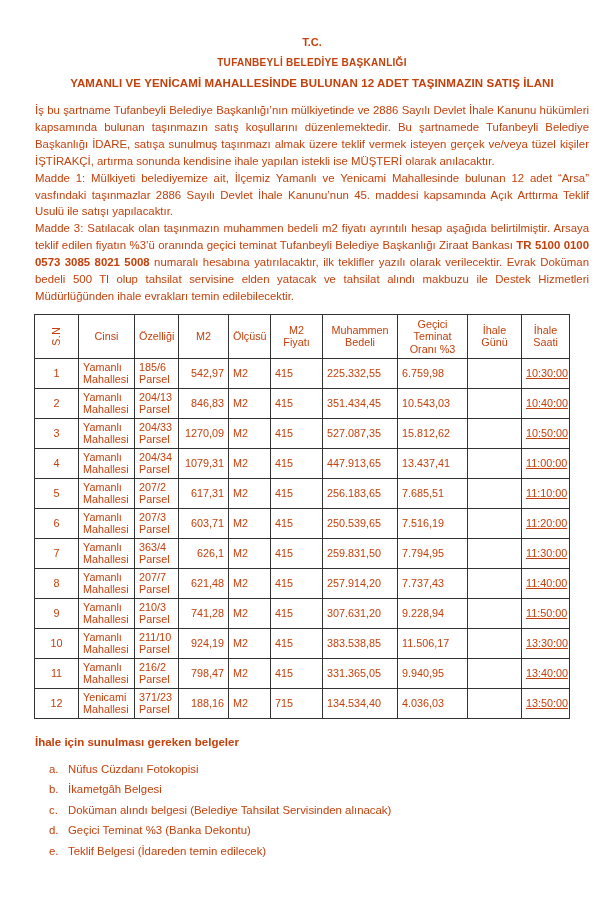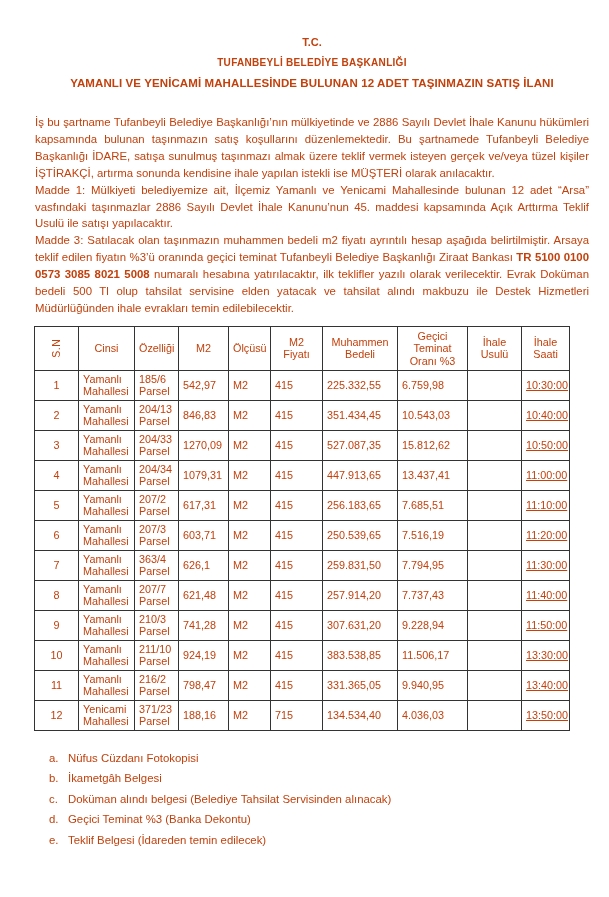--- a/index.html
+++ b/index.html
@@ -14,21 +14,21 @@
     position: relative;
     overflow: hidden;
   }
   
   .doc-header { text-align: center; font-weight: bold; }
   .h-tc { font-size: 11px; line-height: 13px; margin-bottom: 7px; }
   .h-authority { font-size: 10px; line-height: 13px; margin-bottom: 8px; letter-spacing: 0.3px; }
   .h-title { font-size: 11.5px; line-height: 13px; letter-spacing: 0.1px; }
   
   .body-text {
-    margin-top: 24px;
+    margin-top: 12px;
     font-size: 11.4px;
     line-height: 16.9px;
     text-align: justify;
   }
   .body-text p { margin: 0; }
   .bold { font-weight: bold; }
   
   table.props {
     border-collapse: collapse;
     width: 535px;
@@ -50,21 +50,21 @@
   .th-sn { position: relative; }
   .vert {
     display: inline-block;
     transform: rotate(-90deg);
     white-space: nowrap;
     font-size: 10.5px;
     letter-spacing: 0.5px;
   }
   .td-sn { text-align: center; }
   .td-left { text-align: left; }
-  .td-center { text-align: left; }
+  .td-center { text-align: right; }
   .td-right { text-align: left; padding-right: 8px; }
   .td-time { text-align: right; padding-right: 3px; text-decoration: underline; }
   
   .docs { margin-top: 17px; }
   .docs-title { font-weight: bold; font-size: 11.5px; margin-bottom: 11px; }
   .doc-item {
     display: flex;
     margin-left: 14px;
     font-size: 11.4px;
     line-height: 20.4px;
@@ -105,21 +105,21 @@
     <thead>
       <tr>
         <th class="th-sn"><span class="vert">S.N</span></th>
         <th>Cinsi</th>
         <th>Özelliği</th>
         <th>M2</th>
         <th>Ölçüsü</th>
         <th>M2 Fiyatı</th>
         <th>Muhammen Bedeli</th>
         <th>Geçici Teminat Oranı %3</th>
-        <th>İhale Usulü</th>
+        <th>İhale Günü</th>
         <th>İhale Saati</th>
       </tr>
     </thead>
     <tbody>
 
         <tr>
           <td class="td-sn">1</td>
           <td class="td-left">Yamanlı Mahallesi</td>
           <td class="td-left">185/6 Parsel</td>
           <td class="td-center">542,97</td>
@@ -270,20 +270,21 @@
           <td class="td-right">715</td>
           <td class="td-right">134.534,40</td>
           <td class="td-right">4.036,03</td>
           <td></td>
           <td class="td-time">13:50:00</td>
         </tr>
       </tbody>
   </table>
 
   <div class="docs">
+    <div class="docs-title">İhale için sunulması gereken belgeler</div>
     <div class="docs-list">
 
         <div class="doc-item">
           <span class="doc-letter">a.</span>
           <span class="doc-text">Nüfus Cüzdanı Fotokopisi</span>
         </div>
 
         <div class="doc-item">
           <span class="doc-letter">b.</span>
           <span class="doc-text">İkametgâh Belgesi</span>

